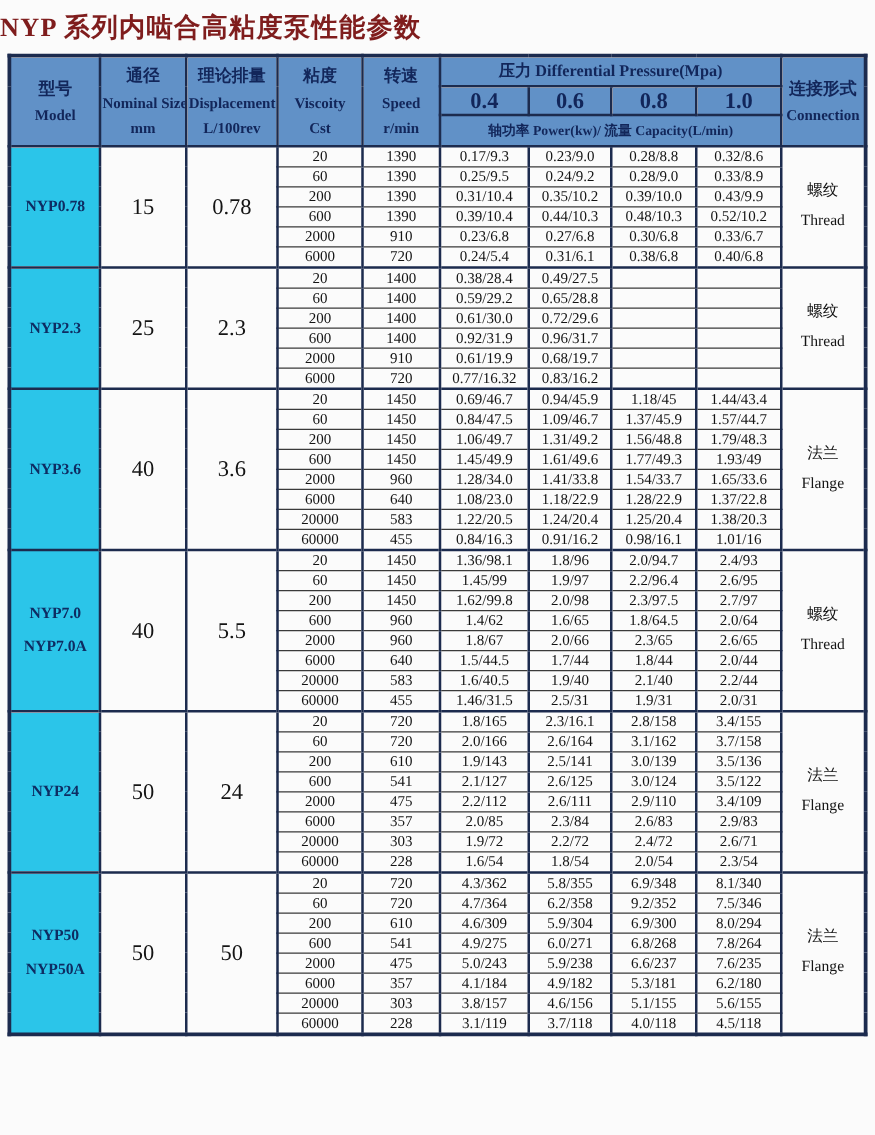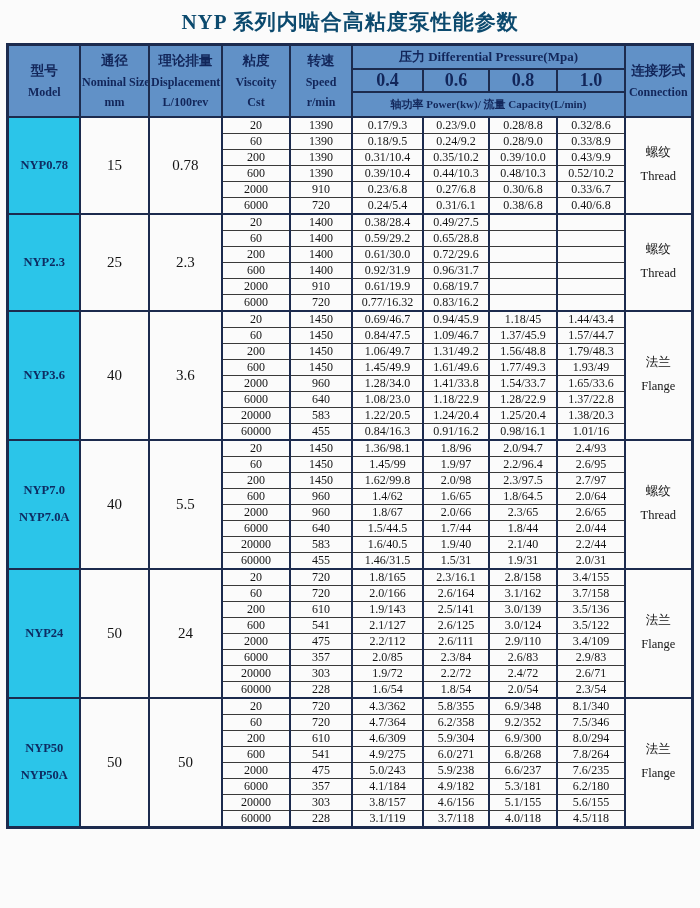--- a/index.html
+++ b/index.html
@@ -8,25 +8,24 @@
     --border-thick:#1C2B4E;
     --border-thin:#3A3A3A;
     --header-text:#12265A;
     --data-text:#141414;
   }
   *{box-sizing:border-box;margin:0;padding:0;}
   html,body{width:700px;background:#FBFBFB;}
   body{font-family:"Liberation Serif","DejaVu Serif",serif;color:var(--data-text);}
   .page{width:700px;height:908px;padding-top:8px;overflow:hidden;}
   .title{
-    text-align:center;
     font-size:21px;
     font-weight:600;
     letter-spacing:1px;
-    color:#0c4a6e;
+    color:#7f1d1d;
     margin-bottom:7px;
   }
   table{
     border-collapse:collapse;
     table-layout:fixed;
     margin:0 auto;
     width:684px;
     border:3px solid var(--border-thick);
   }
   th,td{
@@ -59,21 +58,21 @@
   .pressure-label{font-size:13px;}
   tbody td{color:var(--data-text);}
   tbody tr.group-start td{border-top:2px solid var(--border-thick);}
   td.model-cell{
     background:var(--model-bg);
     color:#0E2C62;
     font-weight:bold;
     font-size:12.5px;
   }
   td.model-cell div{line-height:2.2;}
-  td.merged-cell{font-size:15px;border-radius:18px;}
+  td.merged-cell{font-size:18px;border-radius:18px;}
   td.conn-cell{font-size:12.5px;}
   td.conn-cell div{line-height:1.9;}
 </style>
 </head>
 <body>
 
 <div class="page">
   <div class="title">NYP 系列内啮合高粘度泵性能参数</div>
 
   <table>
@@ -155,21 +154,21 @@
           <td>0.28/8.8</td>
           <td>0.32/8.6</td>
           <td class="conn-cell" rowspan="6">
             <div>螺纹</div>
             <div>Thread</div>
           </td>
         </tr>
         <tr>
           <td>60</td>
           <td>1390</td>
-          <td>0.18/9.5</td>
+          <td>0.25/9.5</td>
           <td>0.24/9.2</td>
           <td>0.28/9.0</td>
           <td>0.33/8.9</td>
         </tr>
         <tr>
           <td>200</td>
           <td>1390</td>
           <td>0.31/10.4</td>
           <td>0.35/10.2</td>
           <td>0.39/10.0</td>
@@ -388,21 +387,21 @@
           <td>583</td>
           <td>1.6/40.5</td>
           <td>1.9/40</td>
           <td>2.1/40</td>
           <td>2.2/44</td>
         </tr>
         <tr>
           <td>60000</td>
           <td>455</td>
           <td>1.46/31.5</td>
-          <td>1.5/31</td>
+          <td>2.5/31</td>
           <td>1.9/31</td>
           <td>2.0/31</td>
         </tr>
         <tr class="group-start">
           <td class="model-cell" rowspan="8">NYP24</td>
           <td class="merged-cell" rowspan="8">50</td>
           <td class="merged-cell" rowspan="8">24</td>
           <td>20</td>
           <td>720</td>
           <td>1.8/165</td>

